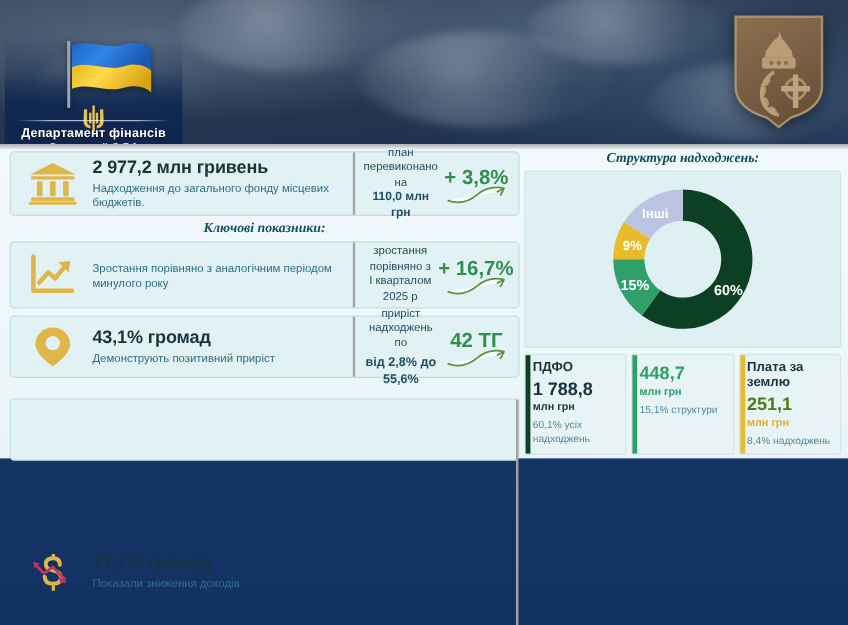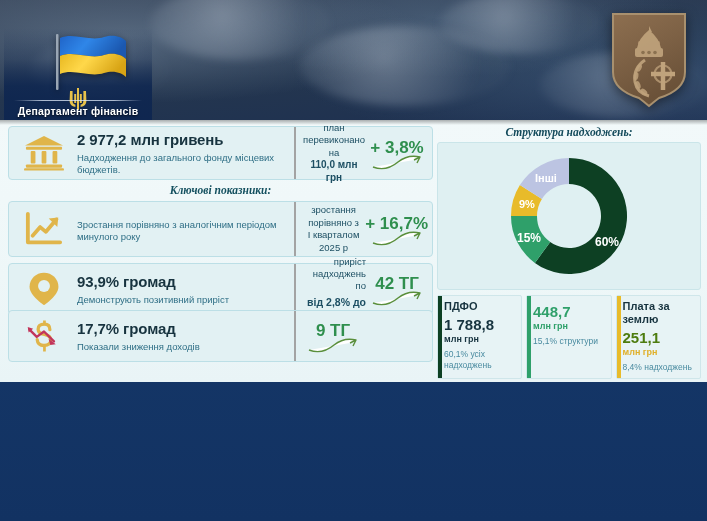--- a/index.html
+++ b/index.html
@@ -120,21 +120,21 @@
     color:#2f8f4e; font-size:17px; font-weight:bold;
     line-height:19px; white-space:nowrap;
   }
   .swoosh {
     position:absolute; left:50%; bottom:-2px;
     transform:translateX(-50%);
     width:54px; height:17px;
   }
 
   
-  .side-stack { flex:1; text-align:right; }
+  .side-stack { flex:1; text-align:center; }
   .side-stack .line1 { color:#1d4f63; font-size:9.5px; line-height:12px; }
   .side-stack .line2 { color:#1d4f63; font-size:10.5px; font-weight:bold; line-height:14px; margin-top:3px; }
 
   
   .key-caption {
     position:absolute; left:0; width:425px; text-align:center;
     color:#14505f; font-size:11.5px; font-weight:bold;
     font-style:italic; font-family:"Liberation Serif","DejaVu Serif",serif;
   }
 
@@ -378,41 +378,41 @@
 
     <div class="card" style="top:137px;height:52px;" data-name="stat-card-communities-growth">
       <div class="card-main" data-name="card-main-communities-growth">
         <div class="card-icon" data-name="map-pin-icon">
           <svg viewBox="0 0 40 42" width="34" height="38">
             <path d="M20 2 C10.5 2 3 9.4 3 18.4 C3 29 20 40 20 40 C20 40 37 29 37 18.4 C37 9.4 29.5 2 20 2 Z" fill="#e0b54a"></path>
             <circle cx="20" cy="17.5" r="7" fill="#e2f1f3"></circle>
           </svg>
         </div>
         <div class="card-body" data-name="card-body-communities-growth">
-          <div class="card-head" data-name="card-headline">93,9% громад</div>
+          <div class="card-head" data-name="card-headline">43,1% громад</div>
           <div class="card-sub" data-name="card-subtext">Демонструють позитивний приріст</div>
         </div>
       </div>
       <div class="card-side" data-name="card-side-communities-growth">
         <div class="side-stack" data-name="card-side-text">
           <div class="line1" data-name="side-text-line-1">приріст надходжень по</div>
           <div class="line2" data-name="side-text-line-2">від 2,8% до 55,6%</div>
         </div>
         <div class="side-big" data-name="card-side-metric">
           <div class="val" data-name="side-metric-value">42 ТГ</div>
           <span class="swoosh" data-name="swoosh-up-arrow-icon">
             <svg viewBox="0 0 54 17" width="54" height="17">
               <path d="M3 13 Q16 18 28 8 Q38 0 50 3 L44 6 M50 3 L47 9" fill="#ffffff" stroke="#5a8f3c" stroke-width="1.4" stroke-linejoin="round"></path>
             </svg>
           </span>
         </div>
       </div>
     </div>
 
-    <div class="card" style="top:184px;height:52px;" data-name="stat-card-communities-decline">
+    <div class="card" style="top:206px;height:52px;flex-direction:column;" data-name="stat-card-communities-decline">
       <div class="card-main" data-name="card-main-communities-decline">
         <div class="card-icon" data-name="dollar-decline-icon">
           <svg viewBox="0 0 44 42" width="40" height="38">
             <g fill="#e0b54a">
               <path d="M21 4 h3 v5 h-3 Z M21 33 h3 v5 h-3 Z"></path>
               <path d="M28.5 14 q0 -6 -6 -6 q-7 0 -7 5.5 q0 4.5 7 5.8 q7 1.4 7 6.2 q0 6 -7.5 6 q-7 0 -7.5 -6.5" fill="none" stroke="#e0b54a" stroke-width="3.6" stroke-linecap="round"></path>
             </g>
             <g stroke="#c2355a" stroke-width="2.6" fill="none" stroke-linecap="round" stroke-linejoin="round">
               <path d="M6 14 L14 22 L22 16 L33 27"></path>
             </g>

